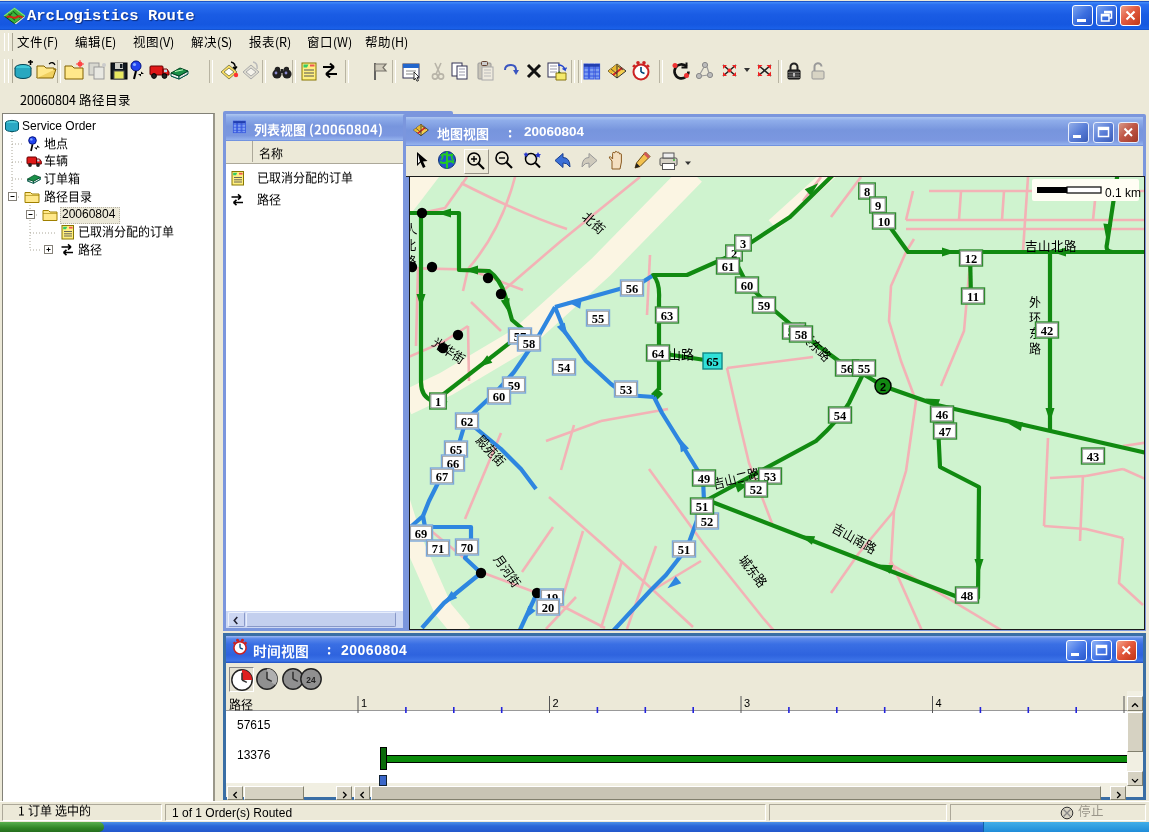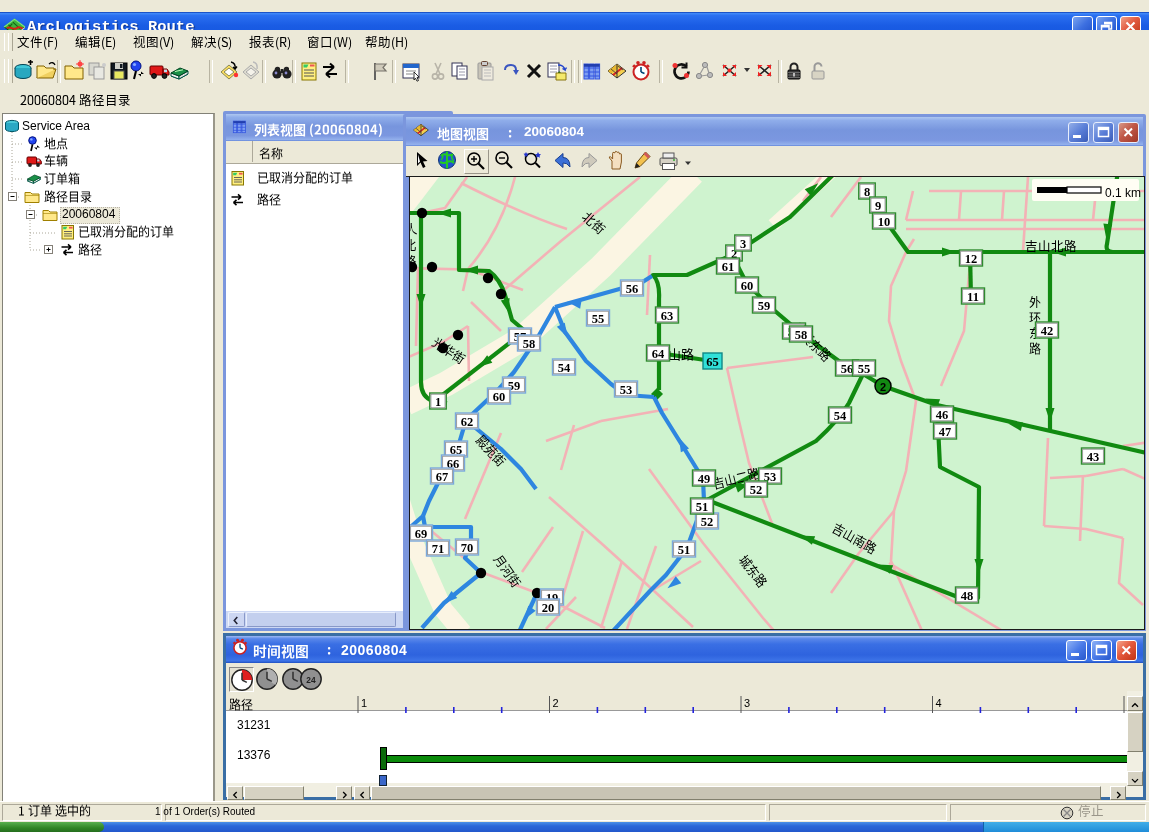--- a/index.html
+++ b/index.html
@@ -1,20 +1,20 @@
 <!DOCTYPE html>
 <html><head><meta charset="utf-8"><style>
 html,body{margin:0;padding:0}
 body{width:1149px;height:832px;position:relative;overflow:hidden;font-family:"Liberation Sans",sans-serif;background:#ece9d8}
 .abs{position:absolute}
 .tb-sep{position:absolute;width:2px;border-left:1px solid #b8b4a2;border-right:1px solid #fff}
 .grip{position:absolute;width:3px;border-left:1px solid #fff;border-right:1px solid #a9a593}
 .btnxp{position:absolute;width:21px;height:21px;border-radius:3px;box-sizing:border-box}
 </style></head><body>
-<div class="abs" style="left:0;top:12px;width:1149px;height:30px;background:linear-gradient(180deg,#0a3ab0 0%,#3f87f8 5%,#2a6ff0 12%,#1a5ce4 45%,#1557e0 78%,#1a60e8 92%,#0c3da8 100%)">
+<div class="abs" style="left:0;top:1px;width:1149px;height:30px;background:linear-gradient(180deg,#0a3ab0 0%,#3f87f8 5%,#2a6ff0 12%,#1a5ce4 45%,#1557e0 78%,#1a60e8 92%,#0c3da8 100%)">
 <svg class="abs" style="left:3px;top:4px" width="23" height="22" viewBox="0 0 21 20">
 <path d="M1 10 L10.5 3 L20 10 L10.5 17 Z" fill="#3cb53c" stroke="#063d06" stroke-width="0.8"></path>
 <path d="M1 10 L10.5 3 L20 10" fill="none" stroke="#7ce87c" stroke-width="1.2"></path>
 <path d="M5 8 l6 6 M9 5.5 l6.5 6 M4 12 l4.5 -5" stroke="#156015" stroke-width="1"></path>
 <path d="M3.5 11 C7 8.5 9 13.5 12.5 11 C14.5 9.5 16.5 10.5 18 11.5" stroke="#d42414" stroke-width="1.8" fill="none"></path>
 <path d="M10.5 17 L20 10 L20 11 L12 17.5 Z" fill="#e8e4d0"></path>
 </svg>
 <div class="abs" style="left:27px;top:6px;font-family:'Liberation Mono',monospace;font-weight:bold;font-size:15.5px;color:#fff;letter-spacing:0px;text-shadow:1px 1px 1px rgba(0,0,30,0.5)">ArcLogistics Route</div>
 <div class="btnxp" style="left:1072px;top:4px;background:linear-gradient(135deg,#7ba4ef 0%,#3c6fe0 50%,#2050c8 100%);border:1px solid #fff">
       <div class="abs" style="left:4px;top:13px;width:9px;height:3px;background:#fff"></div>
@@ -254,21 +254,21 @@
     <g stroke="#aaa698" stroke-width="1" stroke-dasharray="1 2">
       <path d="M12 16 V88"></path>
       <path d="M12 31 h12 M12 49 h12 M12 66 h12 M12 84 h8"></path>
       <path d="M30 92 V137 M30 102 h8 M30 120 h26 M30 137 h12"></path>
     </g>
   </svg>
 <svg class="abs" style="left:4px;top:118.0px" width="16" height="16" viewBox="0 0 16 16">
     <ellipse cx="8" cy="5" rx="6.5" ry="2.6" fill="#49c8d8" stroke="#056"></ellipse>
     <path d="M1.5 5 v6 a6.5 2.6 0 0 0 13 0 v-6" fill="#2aa8c4" stroke="#056"></path>
   </svg>
-<div class="abs" style="left:22px;top:118.5px;font-size:12px;color:#000">Service Area</div>
+<div class="abs" style="left:22px;top:118.5px;font-size:12px;color:#000">Service Order</div>
 <svg class="abs" style="left:26px;top:135.7px" width="16" height="16" viewBox="0 0 16 16">
     <circle cx="6.5" cy="4.5" r="3.8" fill="#2244ee" stroke="#001080"></circle>
     <circle cx="5.4" cy="3.4" r="1.2" fill="#88aaff"></circle>
     <path d="M6.5 8.5 L5 15" stroke="#000" stroke-width="1.7"></path>
     <path d="M8 11.5 h6 l-3 -2.3 v4.6 z" fill="#000"></path>
   </svg>
 <svg width="26" height="16" viewBox="0 -12.5 26 16" style="position:absolute;left:44px;top:135.7px;overflow:visible">
     <path d="M5.1 -9.8L5.1 -6.2L3.8 -5.5L4.2 -4.6L5.1 -5.1L5.1 -0.9Q5.1 0.5 5.3 0.7Q5.5 0.8 6.9 0.8Q7.2 0.8 8.4 0.8Q9.5 0.8 9.9 0.8Q11.1 0.8 11.3 0.6Q11.4 0.3 11.5 -1.5Q11.3 -1.5 11.1 -1.6Q11 -1.6 10.8 -1.8Q10.7 -0.3 10.6 -0.2Q10.5 0 9.8 0Q9.4 0 8.4 0Q7.3 0 7 0Q6.1 0 6.1 -0.1Q6 -0.1 6 -0.8L6 -5.5L7.6 -6.3L7.6 -1.7L8.5 -1.7L8.5 -6.8L10.1 -7.5Q10.1 -5.3 10.1 -4.5Q10.1 -3.7 10 -3.4Q10 -3 9.9 -3Q9.9 -3 9.7 -3Q9.6 -3 9.4 -3Q9.2 -3 8.9 -3Q9 -2.8 9 -2.6Q9.1 -2.5 9.1 -2.2Q9.4 -2.2 9.7 -2.2Q9.9 -2.2 10.2 -2.3Q10.6 -2.4 10.7 -2.5Q10.8 -2.6 10.9 -3.1Q11 -3.7 11 -4.8Q11 -5.9 11 -8.3L11 -8.5L10.4 -8.8L10.2 -8.6L10.1 -8.5L8.5 -7.7L8.5 -11L7.6 -11L7.6 -7.4L6 -6.6L6 -9.8L5.1 -9.8ZM0.4 -1.8L0.8 -0.9Q1.8 -1.4 2.5 -1.7Q3.2 -2 4.5 -2.6L4.2 -3.5L2.9 -2.8L2.9 -7L4.3 -7L4.3 -7.8L2.9 -7.8L2.9 -10.8L2 -10.8L2 -7.8L0.5 -7.8L0.5 -7L2 -7L2 -2.5Q1.4 -2.2 1.1 -2.1Q0.8 -2 0.4 -1.8ZM14.8 -6.1L21.1 -6.1L21.1 -3.8L14.8 -3.8L14.8 -6.1ZM16.1 -1.8Q16.2 -0.9 16.3 -0.4Q16.3 0.2 16.3 0.8L17.2 0.7Q17.2 0.1 17.2 -0.5Q17.1 -1 16.9 -1.9L16.1 -1.8ZM18.5 -1.8Q18.9 -1 19.1 -0.4Q19.3 0.2 19.4 0.8L20.3 0.6Q20.1 -0.1 19.9 -0.6Q19.7 -1.2 19.4 -2L18.5 -1.8ZM21 -1.9Q21.6 -1.1 21.9 -0.5Q22.3 0.1 22.5 0.9L23.4 0.5Q23.1 -0.3 22.8 -0.8Q22.4 -1.4 21.8 -2.2L21 -1.9ZM14.1 -2.2Q13.8 -1.2 13.4 -0.6Q13.1 -0.1 12.5 0.5L13.3 1Q14 0.2 14.3 -0.3Q14.6 -0.9 15 -1.9L14.1 -2.2ZM14 -7L14 -3L22 -3L22 -7L18.3 -7L18.3 -9L22.9 -9L22.9 -9.8L18.3 -9.8L18.3 -11L17.5 -11L17.5 -7L14 -7Z" fill="#000"></path>
   </svg>
 <svg class="abs" style="left:26px;top:153.4px" width="16" height="16" viewBox="0 0 16 16">
@@ -900,21 +900,21 @@
     <text x="583.5" y="12" font-size="11" font-family="Liberation Sans" fill="#000">4</text>
     <path d="M628.4,12 V18 " stroke="#2222dd" stroke-width="1.6"></path>
     <path d="M676.3,12 V18 " stroke="#2222dd" stroke-width="1.6"></path>
     <path d="M724.2,12 V18 " stroke="#2222dd" stroke-width="1.6"></path>
     <path d="M772.0,1 V18" stroke="#555" stroke-width="1"></path>
     <text x="775.0" y="12" font-size="11" font-family="Liberation Sans" fill="#000">5</text>
     <path d="M819.9,12 V18 " stroke="#2222dd" stroke-width="1.6"></path>
     <path d="M867.8,12 V18 " stroke="#2222dd" stroke-width="1.6"></path>
     <path d="M915.7,12 V18 " stroke="#2222dd" stroke-width="1.6"></path>
   </svg>
-<div class="abs" style="left:237px;top:718px;font-size:12px;color:#000">31231</div>
+<div class="abs" style="left:237px;top:718px;font-size:12px;color:#000">57615</div>
 <div class="abs" style="left:237px;top:748px;font-size:12px;color:#000">13376</div>
 <div class="abs" style="left:387px;top:755px;width:740px;height:8px;background:#0a8a0a;border-top:1.5px solid #000;border-bottom:1.5px solid #000;box-sizing:border-box"></div>
 <div class="abs" style="left:380px;top:747px;width:7px;height:23px;background:#0a6a0a;border:1px solid #000;box-sizing:border-box"></div>
 <div class="abs" style="left:379px;top:775px;width:8px;height:11px;background:#3a66c8;border:1px solid #123;box-sizing:border-box"></div>
 <div class="abs" style="left:227px;top:786px;width:16px;height:14px;background:#d6d2c2;border:1px solid #fff;border-right-color:#82806e;border-bottom-color:#82806e;box-sizing:border-box"><svg width="14" height="12" viewBox="0 0 14 14">
       <path d="M9 3.5 L5.5 7 L9 10.5" fill="none" stroke="#000" stroke-width="1.5"></path>
     </svg></div>
 <div class="abs" style="left:336px;top:786px;width:16px;height:14px;background:#d6d2c2;border:1px solid #fff;border-right-color:#82806e;border-bottom-color:#82806e;box-sizing:border-box"><svg width="14" height="12" viewBox="0 0 14 14">
       <path d="M6 3.5 L9.5 7 L6 10.5" fill="none" stroke="#000" stroke-width="1.5"></path>
     </svg></div>
@@ -931,21 +931,21 @@
     </svg></div>
 <div class="abs" style="left:1127px;top:712px;width:16px;height:40px;background:#d6d2c2;border:1px solid #fff;border-right-color:#82806e;border-bottom-color:#82806e;box-sizing:border-box"></div>
 <div class="abs" style="left:1127px;top:771px;width:16px;height:15px;background:#d6d2c2;border:1px solid #fff;border-right-color:#82806e;border-bottom-color:#82806e;box-sizing:border-box"><svg width="14" height="12" viewBox="0 0 14 14">
       <path d="M3.5 6 L7 9.5 L10.5 6" fill="none" stroke="#000" stroke-width="1.5"></path>
     </svg></div>
 <div class="abs" style="left:0;top:801px;width:1149px;height:21px;background:#ece9d8;border-top:1px solid #fff">
 <div class="abs" style="left:2px;top:2px;width:160px;height:17px;border:1px solid #aca899;border-bottom-color:#fff;border-right-color:#fff;box-sizing:border-box"></div>
 <div class="abs" style="left:165px;top:2px;width:601px;height:17px;border:1px solid #aca899;border-bottom-color:#fff;border-right-color:#fff;box-sizing:border-box"></div>
 <div class="abs" style="left:769px;top:2px;width:178px;height:17px;border:1px solid #aca899;border-bottom-color:#fff;border-right-color:#fff;box-sizing:border-box"></div>
 <div class="abs" style="left:950px;top:2px;width:196px;height:17px;border:1px solid #aca899;border-bottom-color:#fff;border-right-color:#fff;box-sizing:border-box"></div>
-<div class="abs" style="left:155px;top:4px;font-size:10px;color:#000">1 of 1 Order(s) Routed</div>
+<div class="abs" style="left:172px;top:4px;font-size:12px;color:#000">1 of 1 Order(s) Routed</div>
 <svg class="abs" style="left:1060px;top:4px" width="14" height="14" viewBox="0 0 14 14">
       <circle cx="7" cy="7" r="5.8" fill="#d8d4c4" stroke="#333"></circle>
       <path d="M3.5 3.5 L10.5 10.5 M10.5 3.5 L3.5 10.5" stroke="#888" stroke-width="1.4"></path>
     </svg>
 </div>
 <svg width="75" height="16" viewBox="0 -12.5 75 16" style="position:absolute;left:18px;top:802.5px;overflow:visible">
     <path d="M1 0L5.9 0L5.9 -0.9L4.1 -0.9L4.1 -9L3.3 -9Q2.8 -8.7 2.5 -8.6Q2.2 -8.5 1.4 -8.4L1.4 -7.7L3 -7.7L3 -0.9L1 -0.9L1 0ZM11.4 -10.1Q12 -9.5 12.4 -9Q12.8 -8.6 13.2 -7.9L13.8 -8.7Q13.4 -9.2 13 -9.7Q12.6 -10.1 12 -10.7L11.4 -10.1ZM12.5 0.7Q12.6 0.5 12.8 0.4Q13 0.2 15.5 -1.7Q15.4 -1.9 15.4 -2.1Q15.3 -2.3 15.2 -2.6L13.5 -1.3L13.5 -6.9L10.6 -6.9L10.6 -6L12.6 -6L12.6 -1.2Q12.6 -0.6 12.4 -0.4Q12.2 -0.2 12 -0Q12.2 0.1 12.3 0.3Q12.4 0.5 12.5 0.7ZM14.7 -9.9L14.7 -9L18.4 -9L18.4 -0.3Q18.4 -0.1 18.4 -0Q18.3 0 18.1 0Q17.8 0 17.4 0Q17 0 16.1 -0Q16.2 0.2 16.3 0.5Q16.4 0.7 16.5 1Q17.6 1 18 1Q18.4 0.9 18.8 0.8Q19.2 0.6 19.3 0.5Q19.4 0.3 19.4 -0.3L19.4 -9L21.5 -9L21.5 -9.9L14.7 -9.9ZM24.6 -6L27.5 -6L27.5 -4L24.6 -4L24.6 -6ZM28.4 -6L31.4 -6L31.4 -4L28.4 -4L28.4 -6ZM24.6 -8L27.5 -8L27.5 -6.7L24.6 -6.7L24.6 -8ZM28.4 -8L31.4 -8L31.4 -6.7L28.4 -6.7L28.4 -8ZM30.5 -10.9Q30.2 -10.3 30 -9.8Q29.7 -9.4 29.3 -8.8L26.4 -8.8L26.9 -9Q26.6 -9.6 26.4 -10Q26.1 -10.3 25.6 -10.9L24.8 -10.5Q25.2 -10 25.5 -9.6Q25.7 -9.3 26 -8.8L23.8 -8.8L23.8 -3.2L27.5 -3.2L27.5 -2L22.6 -2L22.6 -1.2L27.5 -1.2L27.5 1L28.4 1L28.4 -1.2L33.4 -1.2L33.4 -2L28.4 -2L28.4 -3.2L32.3 -3.2L32.3 -8.8L30.3 -8.8Q30.7 -9.3 30.9 -9.6Q31.1 -10 31.5 -10.6L30.5 -10.9ZM37.7 -9.9Q38.4 -9.2 38.8 -8.8Q39.2 -8.3 39.6 -7.6L40.3 -8.3Q39.9 -8.9 39.5 -9.4Q39.1 -9.8 38.4 -10.5L37.7 -9.9ZM42.3 -10.5Q42 -9.3 41.8 -8.7Q41.5 -8.2 40.9 -7.3Q41.1 -7.1 41.3 -7Q41.5 -6.8 41.7 -6.7Q42 -7.1 42.1 -7.4Q42.2 -7.6 42.5 -8.2L44.2 -8.2L44.2 -6L40.8 -6L40.8 -5.2L43 -5.2Q42.8 -3.6 42.6 -3Q42.3 -2.4 40.5 -1.8Q40.7 -1.6 40.8 -1.4Q41 -1.3 41.1 -1Q43.1 -1.8 43.4 -2.5Q43.7 -3.2 43.9 -5.2L45.1 -5.2L45.1 -2.3Q45.1 -1.4 45.2 -1.3Q45.3 -1.2 46.2 -1.2Q46.4 -1.2 46.8 -1.2Q47.2 -1.2 47.4 -1.2Q48.2 -1.2 48.3 -1.3Q48.4 -1.5 48.5 -3.1Q48.2 -3.1 48.1 -3.2Q47.9 -3.3 47.7 -3.5Q47.7 -2.2 47.6 -2.1Q47.6 -2 47.3 -2Q47.2 -2 46.8 -2Q46.5 -2 46.4 -2Q46.1 -2 46 -2Q46 -2 46 -2.3L46 -5.2L48.4 -5.2L48.4 -6L45.1 -6L45.1 -8.2L47.9 -8.2L47.9 -9L45.1 -9L45.1 -10.9L44.2 -10.9L44.2 -9L42.8 -9Q43 -9.4 43 -9.6Q43.1 -9.9 43.2 -10.3L42.3 -10.5ZM40 -6L37.7 -6L37.7 -5.2L39.1 -5.2L39.1 -1.6Q38.6 -1.3 38.4 -1.1Q38.1 -0.8 37.5 0.2L38.1 1Q38.8 0.3 39.1 -0.4Q39.5 -1 39.9 -1Q40.2 -1 40.4 -0.5Q40.5 -0.1 41 0.3Q41.8 0.7 42.3 0.8Q42.8 0.9 44.2 0.9Q45.4 0.9 46.4 0.8Q47.4 0.8 48.3 0.7Q48.3 0.5 48.4 0.2Q48.5 0 48.6 -0.5Q47.4 -0.2 46.5 -0.1Q45.6 0 44.2 0Q42.9 0 42.4 -0.1Q41.9 -0.2 41.2 -1.1Q40.6 -1.5 40.5 -1.6Q40.3 -1.8 40 -1.8L40 -6ZM54.5 -11L54.5 -8.9L50.1 -8.9L50.1 -2.3L51 -2.3L51 -3.1L54.5 -3.1L54.5 1L55.4 1L55.4 -3.1L58.9 -3.1L58.9 -2.4L59.8 -2.4L59.8 -8.9L55.4 -8.9L55.4 -11L54.5 -11ZM51 -4L51 -8L54.5 -8L54.5 -4L51 -4ZM58.9 -4L55.4 -4L55.4 -8L58.9 -8L58.9 -4ZM67.6 -5.3Q68.3 -4.4 68.7 -3.7Q69.1 -3.1 69.5 -2.3L70.2 -2.8Q69.8 -3.6 69.4 -4.2Q69 -4.8 68.3 -5.8L67.6 -5.3ZM63.9 -11Q63.8 -10.3 63.7 -9.9Q63.6 -9.5 63.4 -8.8L62 -8.8L62 0.7L62.9 0.7L62.9 -0.2L66.2 -0.2L66.2 -8.8L64.2 -8.8Q64.4 -9.4 64.5 -9.8Q64.6 -10.1 64.8 -10.8L63.9 -11ZM62.9 -8L65.4 -8L65.4 -5L62.9 -5L62.9 -8ZM62.9 -1L62.9 -4.2L65.4 -4.2L65.4 -1L62.9 -1ZM68.2 -11Q67.8 -9.2 67.5 -8.3Q67.1 -7.4 66.3 -6.1Q66.5 -6 66.7 -5.8Q66.9 -5.7 67.1 -5.5Q67.5 -6.2 67.7 -6.6Q67.9 -7 68.2 -8L71.3 -8Q71.1 -2.6 71 -1.6Q70.9 -0.6 70.5 -0.2Q70.4 -0 70.3 -0Q70.3 0 70 0Q69.8 0 69.4 0Q69 0 68.2 -0Q68.4 0.2 68.5 0.4Q68.5 0.5 68.5 0.8Q69.2 0.8 69.6 0.8Q69.9 0.9 70.3 0.8Q70.8 0.8 70.9 0.7Q71 0.7 71.3 0.3Q71.8 -0.2 71.9 -1.2Q71.9 -2.2 72.1 -8.4Q72.1 -8.5 72.1 -8.6Q72.1 -8.8 72.1 -8.8L68.5 -8.8Q68.7 -9.5 68.8 -9.8Q68.9 -10.1 69 -10.8L68.2 -11Z" fill="#000"></path>
   </svg>
 <svg width="28" height="17" viewBox="0 -13.0 28 17" style="position:absolute;left:1078px;top:803px;overflow:visible">
     <path d="M5.8 -7.3L9.9 -7.3L9.9 -6.7L5.8 -6.7L5.8 -7.3ZM5 -8L5 -6L10.8 -6L10.8 -8L5 -8ZM3.9 -5L3.9 -3L4.7 -3L4.7 -4.2L11 -4.2L11 -3L11.9 -3L11.9 -5L3.9 -5ZM7 -10.8Q7.2 -10.5 7.3 -10.3Q7.4 -10.1 7.5 -9.8L4 -9.8L4 -9L11.9 -9L11.9 -9.8L8.5 -9.8Q8.4 -10.2 8.3 -10.4Q8.1 -10.7 7.9 -11L7 -10.8ZM5 -3L5 -2.2L7.4 -2.2L7.4 -0Q7.4 0.1 7.4 0.2Q7.4 0.2 7.2 0.2Q7 0.2 6.6 0.2Q6.3 0.2 5.5 0.2Q5.7 0.4 5.7 0.6Q5.8 0.8 5.8 1Q6.8 1 7.1 1Q7.4 1 7.9 0.9Q8.2 0.8 8.3 0.6Q8.4 0.5 8.4 0L8.4 -2.2L10.7 -2.2L10.7 -3L5 -3ZM3.3 -10.9Q2.6 -8.9 2.1 -7.9Q1.5 -6.9 0.4 -5.6Q0.5 -5.4 0.7 -5.1Q0.8 -4.9 0.9 -4.7Q1.3 -5.1 1.5 -5.3Q1.6 -5.6 2 -6.1L2 1L2.8 1L2.8 -7.6Q3.3 -8.6 3.6 -9.1Q3.8 -9.6 4.1 -10.7L3.3 -10.9ZM15.3 -8.3L15.3 -0.9L13.6 -0.9L13.6 0L24.9 0L24.9 -0.9L20.2 -0.9L20.2 -6L24.3 -6L24.3 -6.9L20.2 -6.9L20.2 -11L19.2 -11L19.2 -0.9L16.3 -0.9L16.3 -8.3L15.3 -8.3Z" fill="#9a968a"></path>

